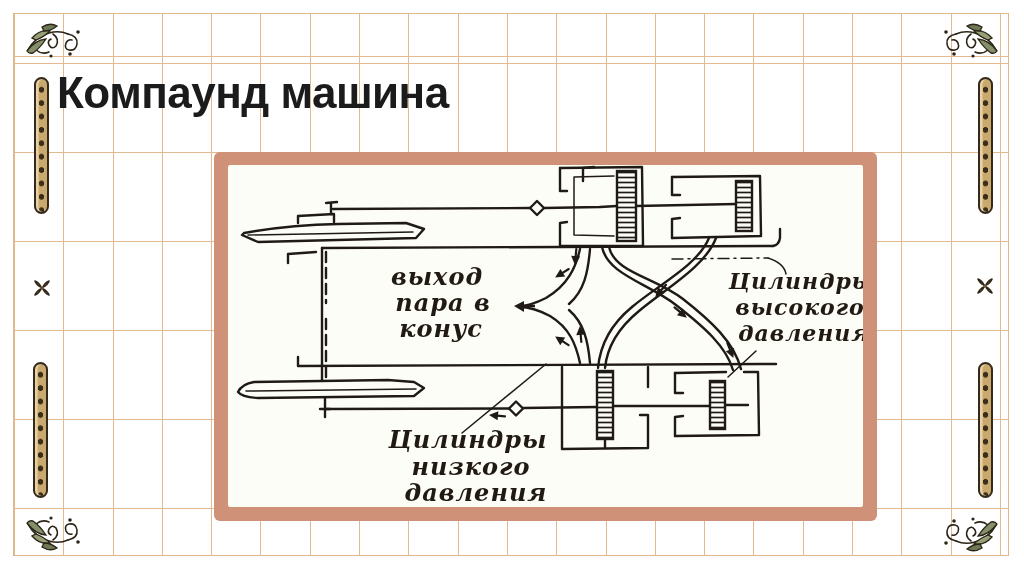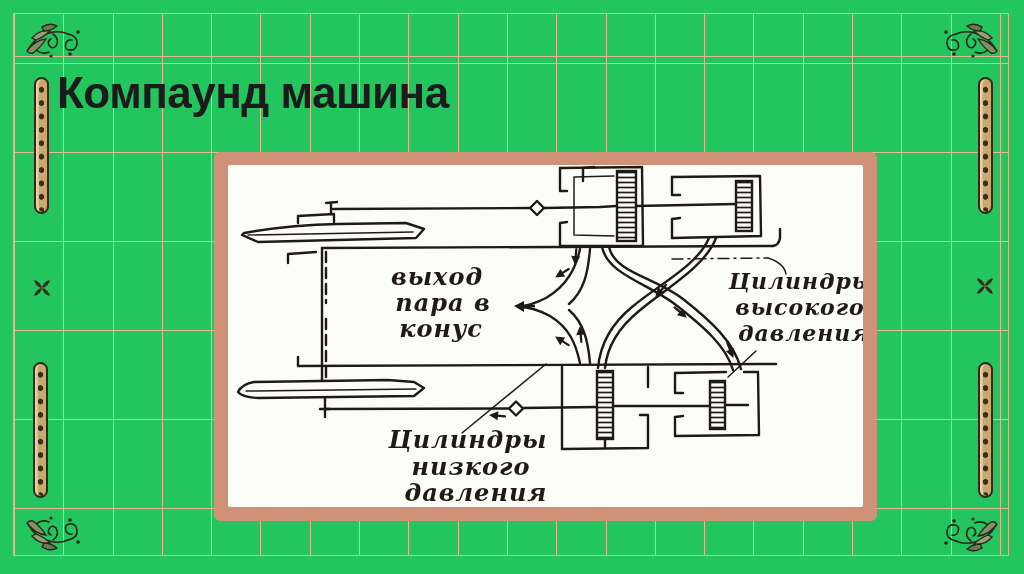--- a/index.html
+++ b/index.html
@@ -1,18 +1,18 @@
 <!DOCTYPE html>
 <html><head>
 <meta charset="utf-8">
 <style>
   html,body{margin:0;padding:0;background:#f8dcb2;}
   .slide{
     position:relative;width:1024px;height:574px;overflow:hidden;
-    background:#22c55e;font-family:"Liberation Sans",sans-serif;
+    background:#ffffff;font-family:"Liberation Sans",sans-serif;
   }
   .grid-area{
     position:absolute;left:13px;top:13px;width:996px;height:543px;
     border:1px solid #e0b68b;box-sizing:border-box;
     background-image:
       repeating-linear-gradient(to right,#e3ba8f 0 1px,rgba(0,0,0,0) 1px 49.3px),
       repeating-linear-gradient(to bottom,#e3ba8f 0 1px,rgba(0,0,0,0) 1px 89px);
     background-position:0 0,0 49px;
   }
   .title{

